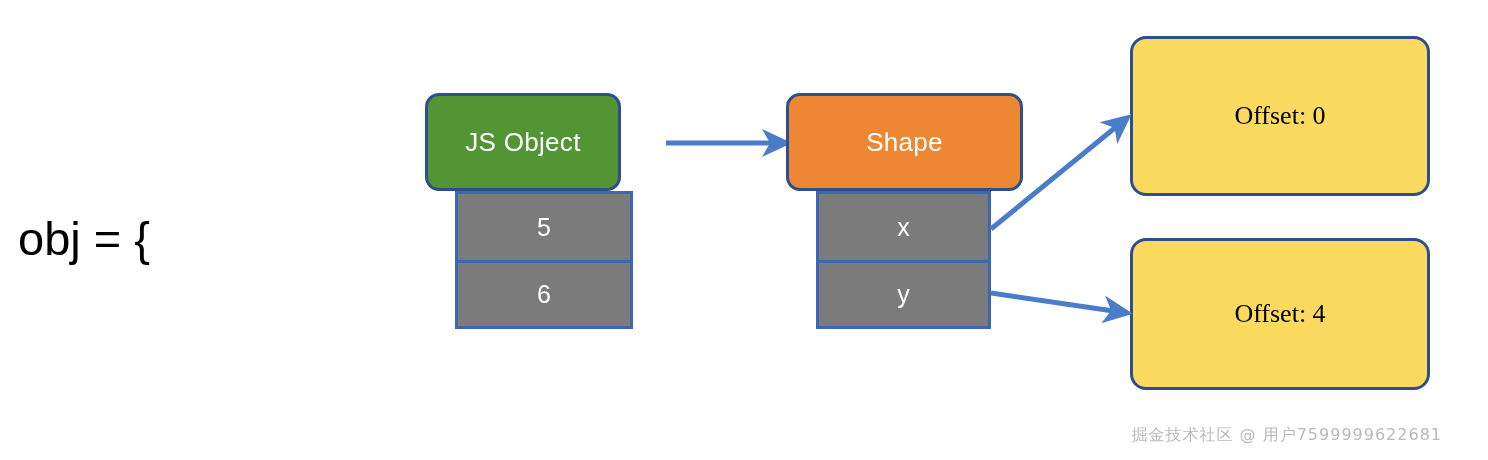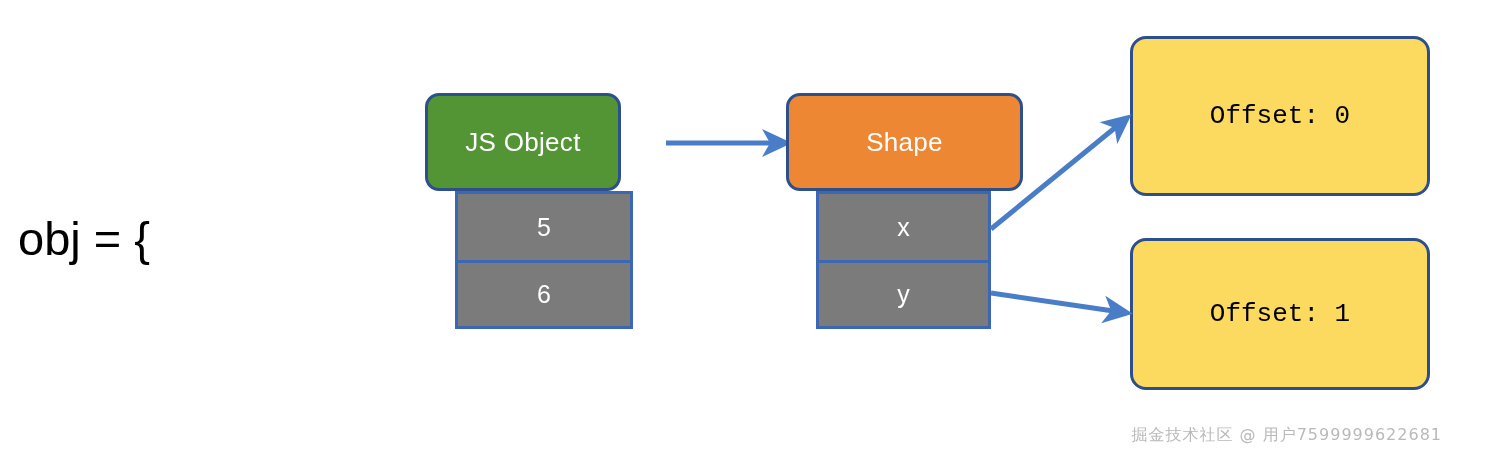--- a/index.html
+++ b/index.html
@@ -90,21 +90,21 @@
     position: absolute;
     box-sizing: border-box;
     background: #FCDA5F;
     border: 3px solid #2D4F8B;
     border-radius: 16px;
     display: flex;
     align-items: center;
     justify-content: center;
     color: #000000;
     font-size: 26px;
-    font-family: Liberation Mono, monospace;
+    font-family: Liberation Serif, serif;
   }
 
   
   #arrow-layer {
     position: absolute;
     left: 0;
     top: 0;
     width: 1488px;
     height: 460px;
     z-index: 2;
@@ -144,21 +144,21 @@
 
   <div class="struct-group">
     <div class="struct-header header-orange" style="left:786px; top:93px; width:237px; height:98px;">Shape</div>
     <div class="slot-stack" style="left:816px; top:191px; width:175px; height:138px;">
       <div class="slot" style="height:66px;">x</div>
       <div class="slot" style="height:66px;">y</div>
     </div>
   </div>
 
   <div class="offset-box" style="left:1130px; top:36px; width:300px; height:160px;">Offset:  0</div>
-  <div class="offset-box" style="left:1130px; top:238px; width:300px; height:152px;">Offset:  1</div>
+  <div class="offset-box" style="left:1130px; top:238px; width:300px; height:152px;">Offset:  4</div>
 
   <svg id="arrow-layer" viewBox="0 0 1488 460">
     <defs>
       <marker id="ah" markerWidth="7" markerHeight="7" refX="5.2" refY="3.2" orient="auto" markerUnits="strokeWidth">
         <path d="M0.4,0.4 L6.4,3.2 L0.4,6.0 L2.0,3.2 Z" fill="#4A7DC8"></path>
       </marker>
     </defs>
     <line x1="666" y1="143" x2="786" y2="143" stroke="#4A7DC8" stroke-width="5" marker-end="url(#ah)"></line>
     <line x1="991" y1="229" x2="1127" y2="118" stroke="#4A7DC8" stroke-width="5" marker-end="url(#ah)"></line>
     <line x1="991" y1="293" x2="1127" y2="313" stroke="#4A7DC8" stroke-width="5" marker-end="url(#ah)"></line>

